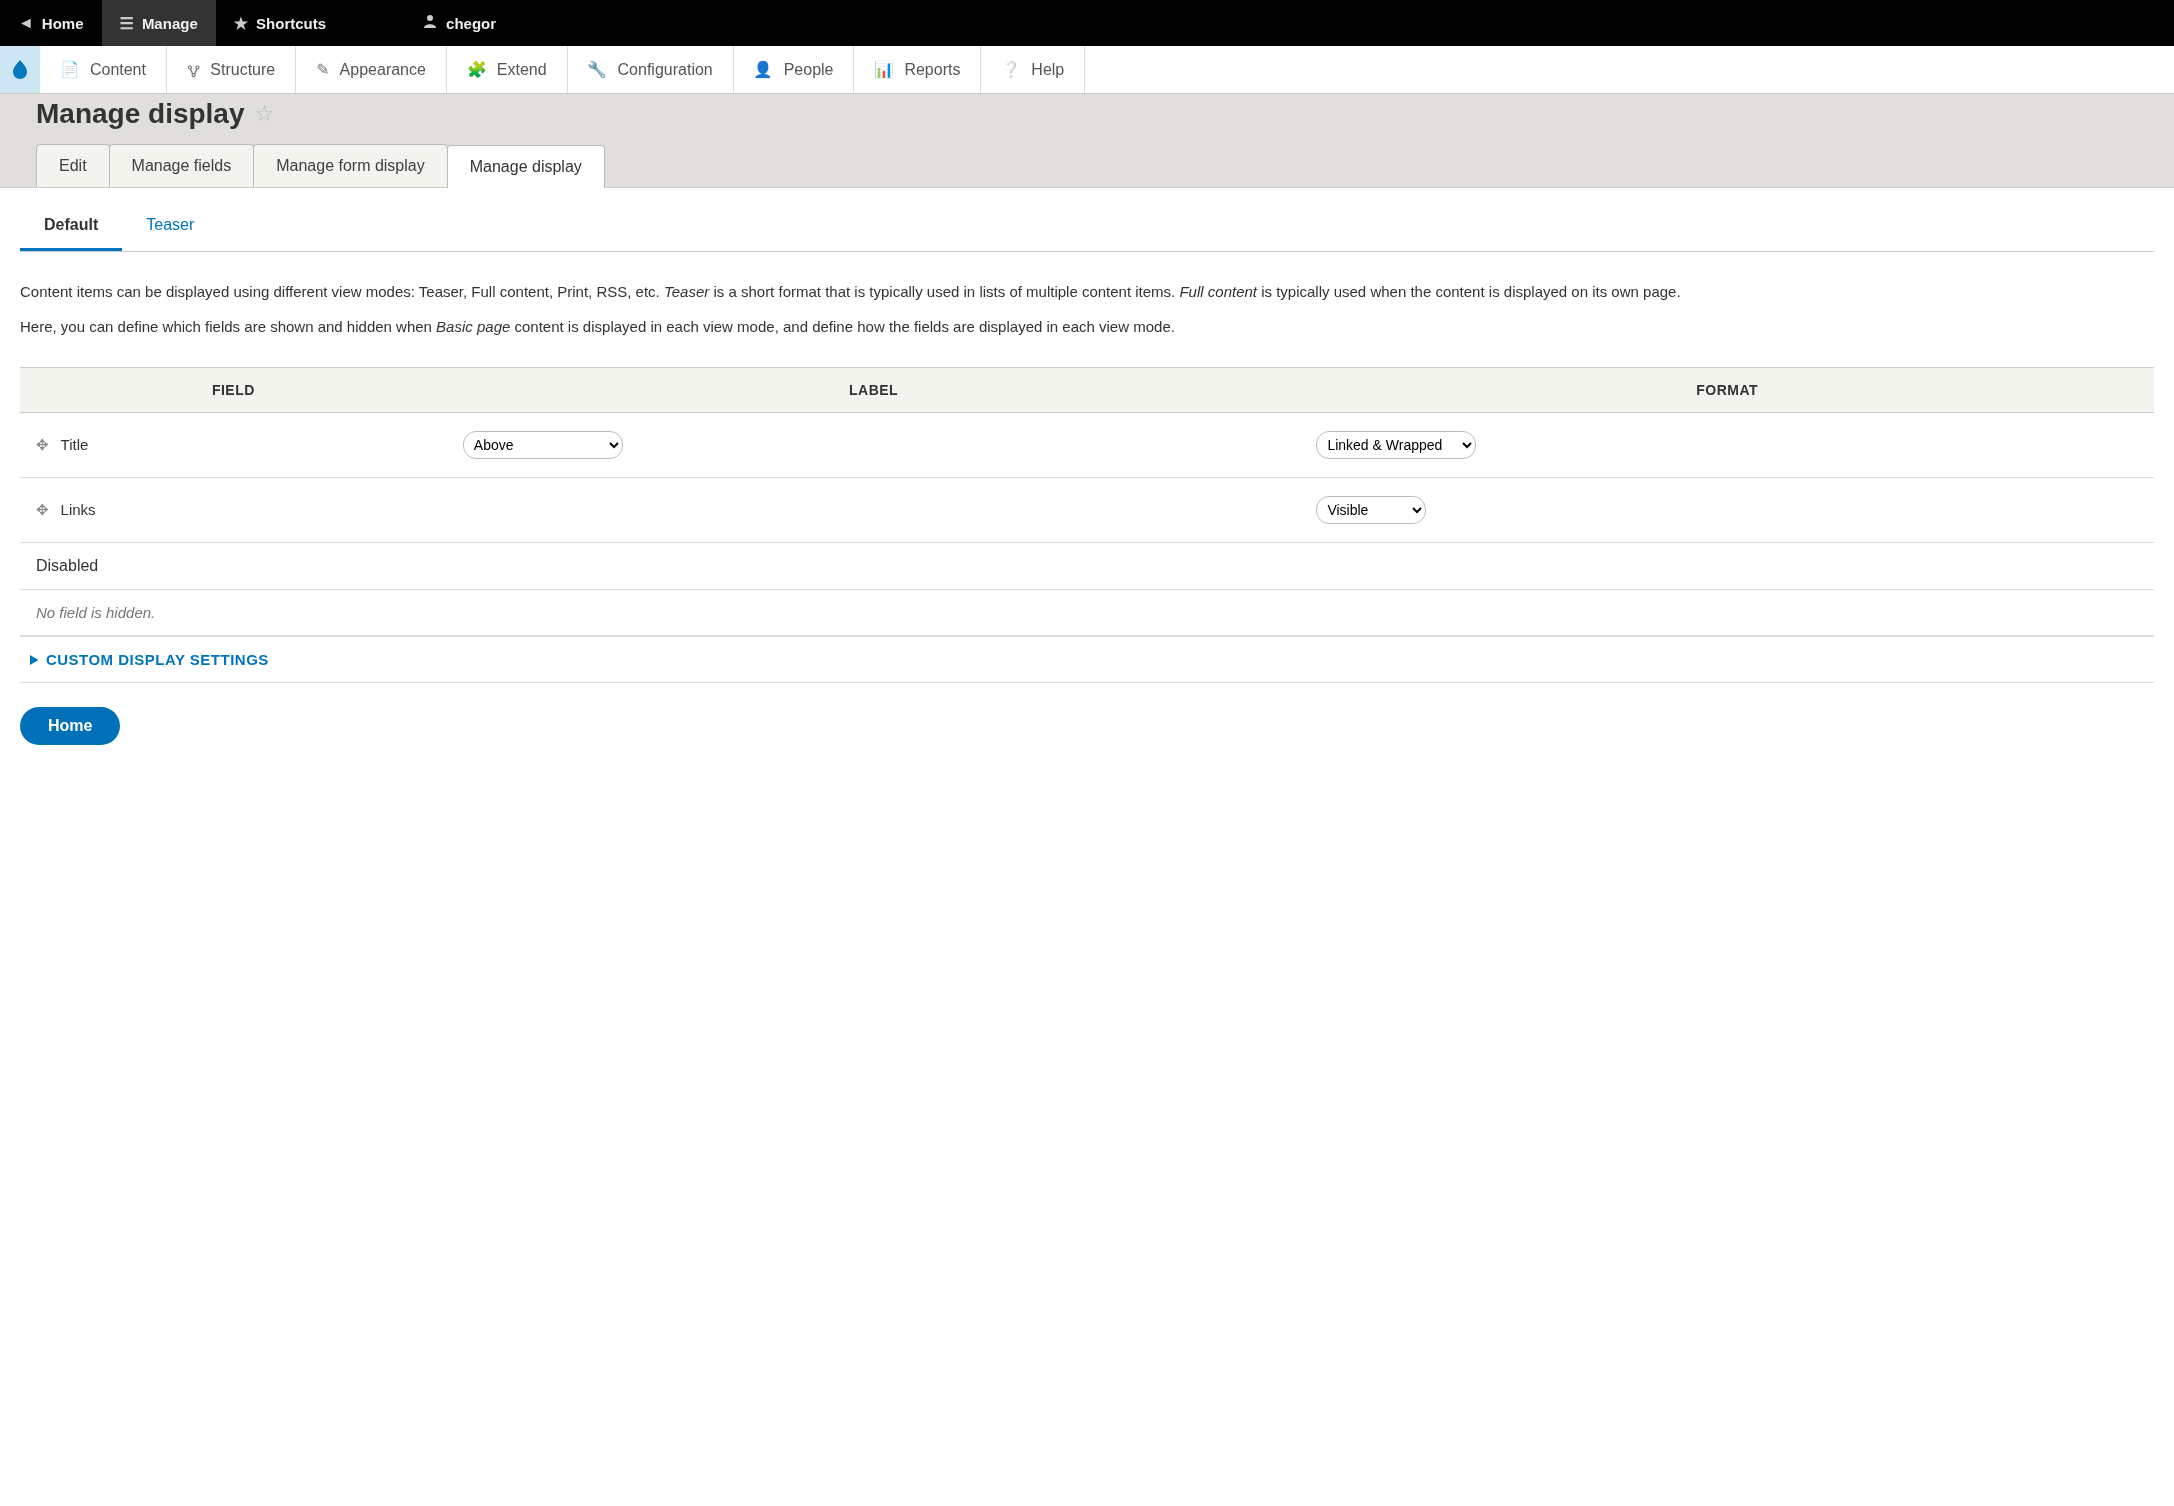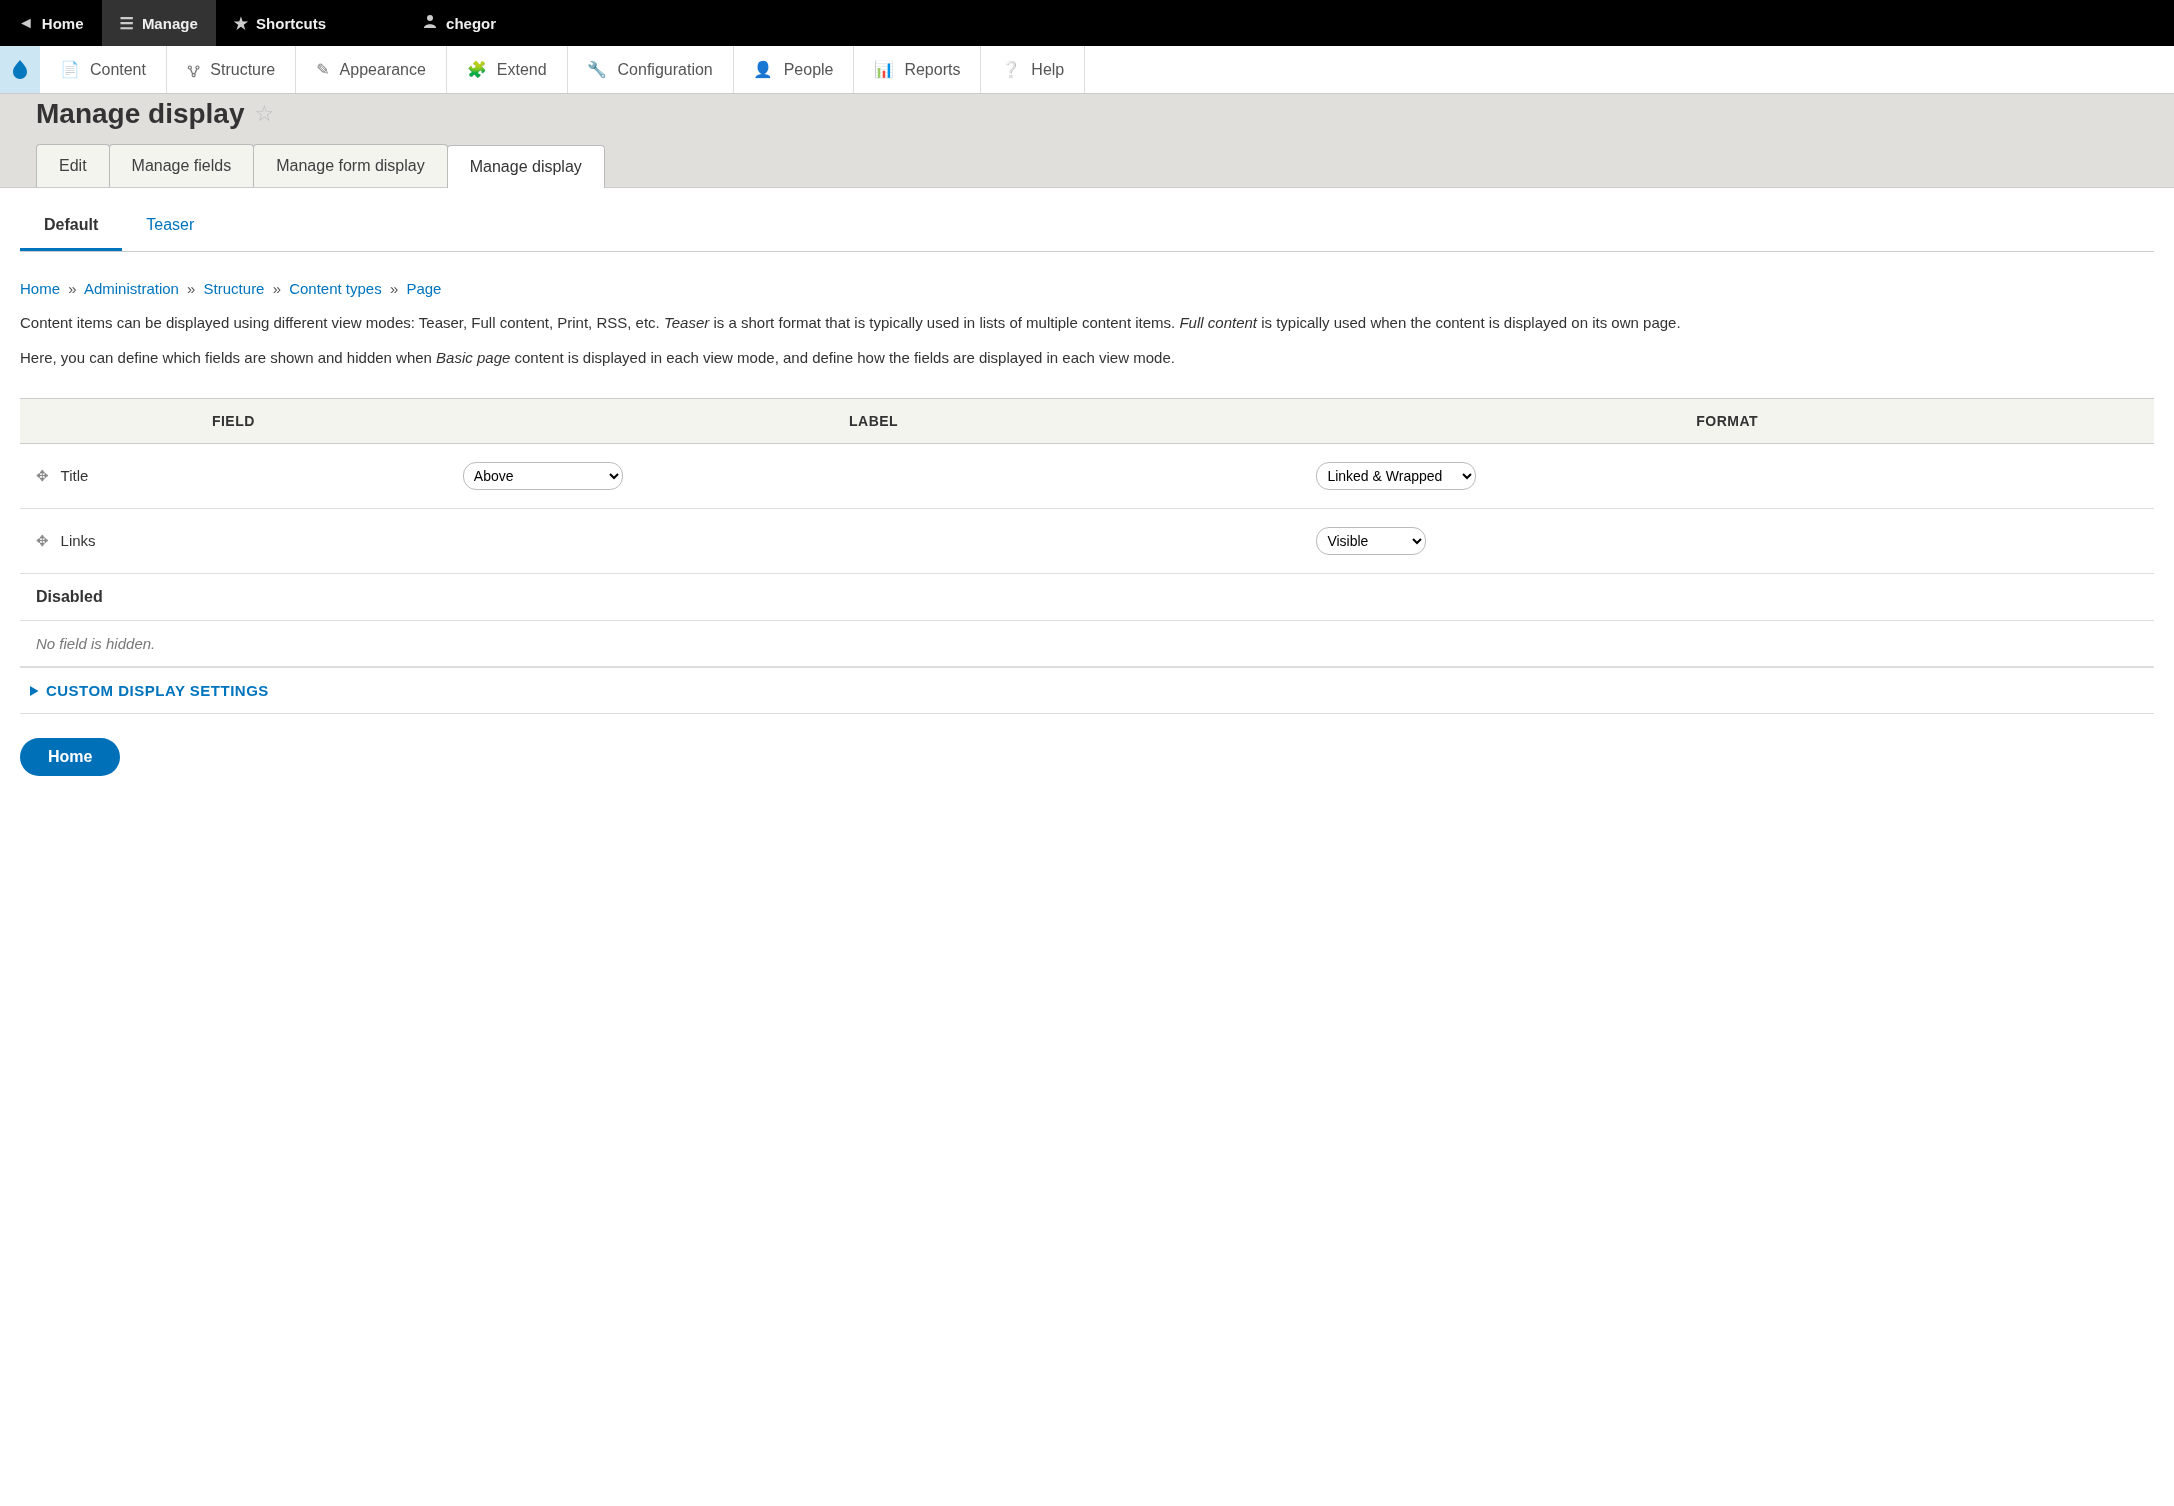--- a/index.html
+++ b/index.html
@@ -46,21 +46,21 @@
 .help-text em { font-style: italic; }
 
 
 .field-table { width: 100%; border-collapse: collapse; margin-top: 28px; }
 .field-table th { text-align: center; font-weight: bold; font-size: 14px; letter-spacing: 0.5px; padding: 14px 16px; background: #f3f4ee; border-top: 1px solid #ccc; border-bottom: 1px solid #ccc; }
 .field-table td { padding: 18px 16px; border-bottom: 1px solid #ddd; font-size: 15px; vertical-align: middle; }
 .drag-handle { color: #888; margin-right: 12px; cursor: move; font-size: 15px; }
 .sel { font-size: 14px; padding: 4px 6px; border: 1px solid #bbb; border-radius: 13px; background: #fff; min-width: 160px; }
 .sel.narrow { min-width: 110px; }
 
-.disabled-row td { font-weight: bold; font-size: 16px; padding: 14px 16px; }
+.disabled-row td { font-weight: normal; font-size: 16px; padding: 14px 16px; }
 .nofield-row td { font-style: italic; color: #777; padding: 14px 16px; }
 
 
 .custom-settings { border-top: 1px solid #ddd; border-bottom: 1px solid #ddd; padding: 14px 10px; margin-top: 0; }
 .custom-settings summary { font-size: 15px; font-weight: bold; color: #0074bd; letter-spacing: 0.5px; cursor: pointer; outline: none; }
 
 
 .save-btn { margin-top: 24px; background: #0071b8; color: #fff; border: none; border-radius: 20px; padding: 10px 28px; font-size: 16px; font-weight: bold; cursor: pointer; }
 </style>
 </head>
@@ -143,31 +143,20 @@
   </div>
 </div>
 
 <div class="content-region">
 
   <div class="sec-tabs">
     <div class="stab active">Default</div>
     <div class="stab">Teaser</div>
   </div>
 
-  <div class="breadcrumbs">
-    <a href="#">Home</a>
-    <span class="sep">»</span>
-    <a href="#">Administration</a>
-    <span class="sep">»</span>
-    <a href="#">Structure</a>
-    <span class="sep">»</span>
-    <a href="#">Content types</a>
-    <span class="sep">»</span>
-    <a href="#">Page</a>
-  </div>
 
   <p class="help-text">
     <span>Content items can be displayed using different view modes: Teaser, Full content, Print, RSS, etc. </span><em>Teaser</em><span> is a short format that is typically used in lists of multiple content items. </span><em>Full content</em><span> is typically used when the content is displayed on its own page.</span>
   </p>
   <p class="help-text">
     <span>Here, you can define which fields are shown and hidden when </span><em>Basic page</em><span> content is displayed in each view mode, and define how the fields are displayed in each view mode.</span>
   </p>
 
   <table class="field-table">
     <thead>

